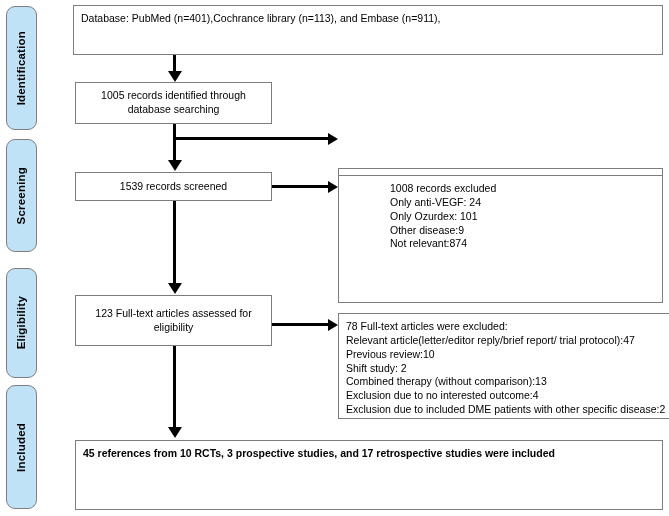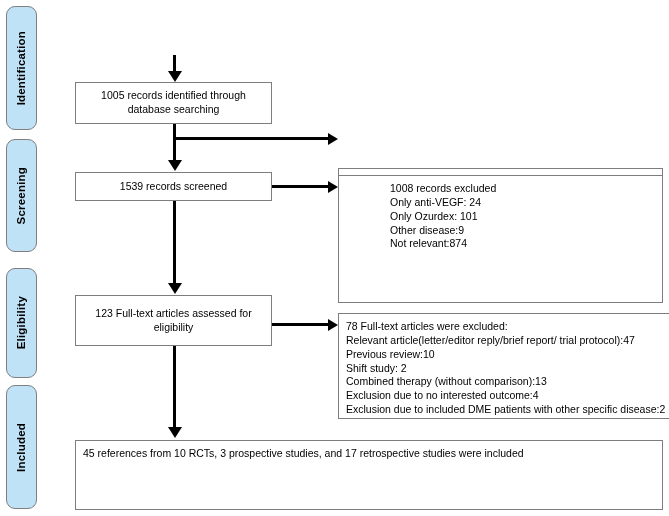--- a/index.html
+++ b/index.html
@@ -105,20 +105,23 @@
   </div>
 
   <div class="stage-pill" style="left:6px; top:268px; width:31px; height:110px;">
     <span class="stage-label">Eligibility</span>
   </div>
 
   <div class="stage-pill" style="left:6px; top:385px; width:31px; height:124px;">
     <span class="stage-label">Included</span>
   </div>
 
+  <div class="flow-box box-topleft" style="left:73px; top:5px; width:590px; height:50px;">
+    <span class="box-text">Database: PubMed (n=401),Cochrance library (n=113),  and Embase (n=911),</span>
+  </div>
 
   <div class="connector v-line" style="left:173px; top:55px; height:22px;"></div>
   <div class="arrow-down" style="left:167.5px; top:71px;"></div>
 
   <div class="flow-box box-center" style="left:75px; top:82px; width:197px; height:42px;">
     <span class="box-text">1005  records identified through
 database searching</span>
   </div>
 
   <div class="connector v-line" style="left:173px; top:124px; height:42px;"></div>
@@ -163,17 +166,17 @@
 Previous review:10
 Shift study: 2
 Combined therapy (without comparison):13
 Exclusion due to no interested outcome:4
 Exclusion due to  included DME patients with other specific disease:2</span>
   </div>
 
   <div class="connector v-line" style="left:173px; top:346px; height:86px;"></div>
   <div class="arrow-down" style="left:167.5px; top:427px;"></div>
 
-  <div class="flow-box box-topleft" style="left:75px; top:440px; width:588px; height:70px;">
+  <div class="flow-box box-topleft" style="left:75px; top:440px; width:588px; height:70px;font-weight:bold;">
     <span class="box-text">45 references from  10 RCTs, 3 prospective studies, and 17 retrospective studies were included</span>
   </div>
 
 </div>
 
 </body></html>

